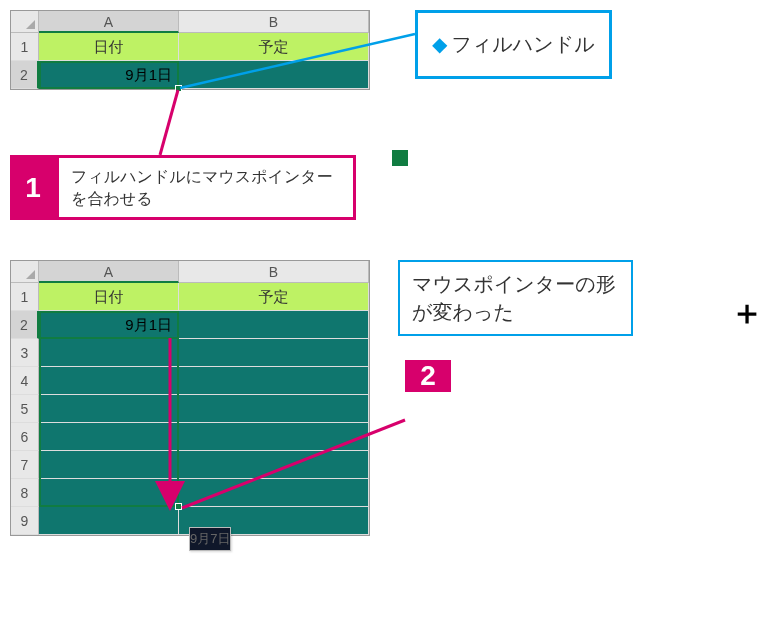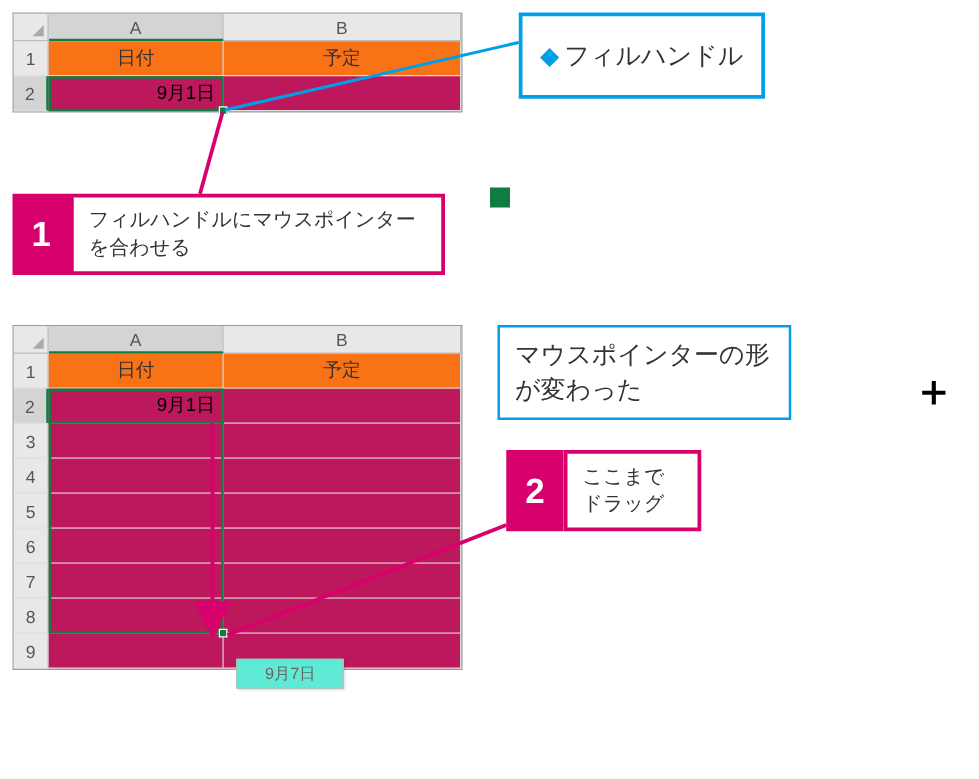--- a/index.html
+++ b/index.html
@@ -61,24 +61,24 @@
     height: 28px;
   }
   .row-hdr.selected { background: #d4d4d4; border-right:2px solid #107c41; }
   .cell {
     height: 28px;
     border-right: 1px solid #ddd;
     border-bottom: 1px solid #ddd;
     font-size: 15px;
     padding: 0 6px;
     line-height: 28px;
-    background:#be185d;
+    background:#0f766e;
   }
   .cell.header-cell {
-    background: #f97316;
+    background: #bef264;
     text-align: center;
     color:#333;
   }
   .cell.right { text-align: right; }
   .sel-cell {
     position: absolute;
     border: 2px solid #107c41;
     pointer-events: none;
   }
   .fill-handle {
@@ -126,25 +126,25 @@
   .step-txt {
     border:3px solid #d7006c;
     background:#fff;
     padding:8px 12px;
     font-size:16px;
     color:#333;
     line-height:1.35;
   }
   .tooltip {
     position:absolute;
-    background:#5eead4;
+    background:#0f172a;
     border:1px solid #bbb;
     font-size:13px;
     color:#666;
-    padding:2px 22px;
+    padding:2px 0;
     box-shadow:1px 1px 2px rgba(0,0,0,.15);
   }
   svg.overlay {
     position:absolute;
     top:0;left:0;
     pointer-events:none;
   }
 </style>
 </head>
 <body>
@@ -264,21 +264,19 @@
   </svg>
 
   <div class="callout-cyan" style="position:absolute; left:388px; top:0px; width:235px;">
     <span>マウスポインターの形が変わった</span>
   </div>
 
   <div style="position:absolute; left:720px; top:30px; font-size:34px; font-weight:bold; color:#000;">＋</div>
 
   <div class="step" style="position:absolute; left:395px; top:100px;">
     <div class="step-num">2</div>
-    <div class="step-txt" style="white-space:pre-line; width:110px;">ここまで
-ドラッグ</div>
   </div>
 
   <svg class="overlay" width="763" height="360">
     <line x1="395" y1="160" x2="172" y2="248" stroke="#d7006c" stroke-width="3"></line>
   </svg>
 
 </div>
 
 </body></html>

